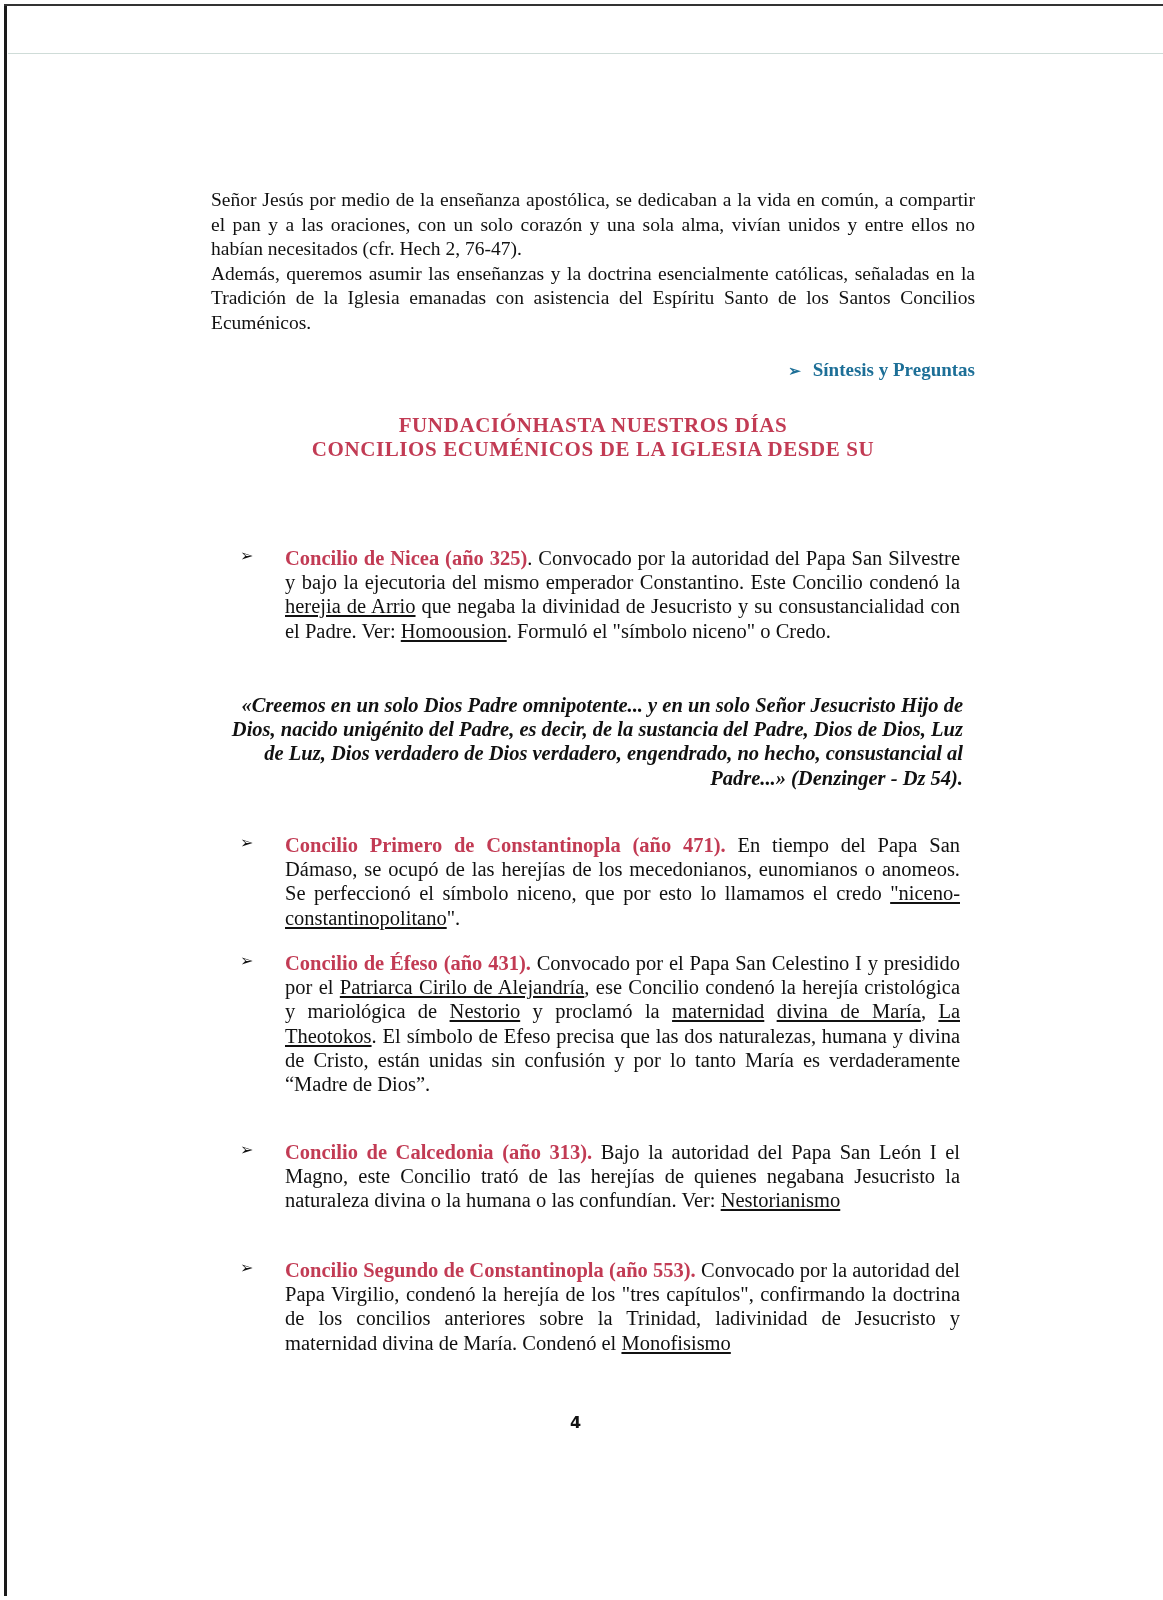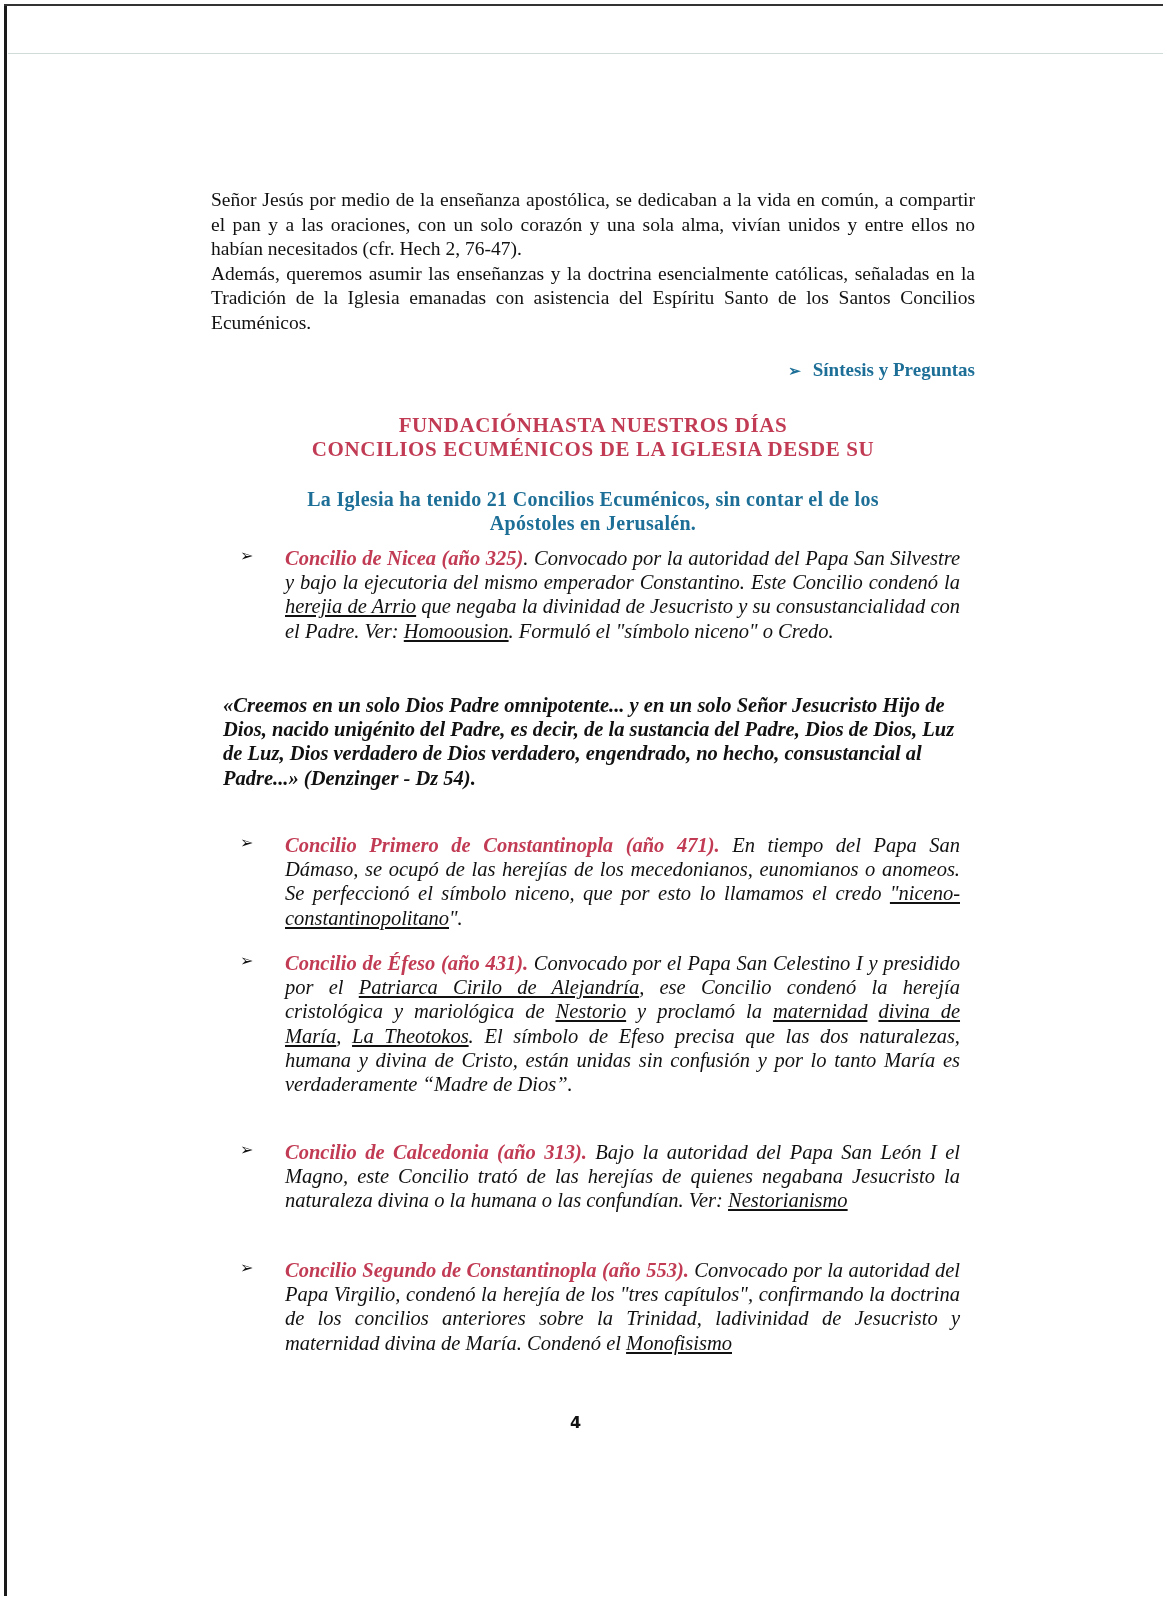--- a/index.html
+++ b/index.html
@@ -23,25 +23,25 @@
   .synth .arrow { font-size: 15px; margin-right: 12px; }
 
   .main-title { position: absolute; left: 0; top: 225px; width: 764px; text-align: center;
                 color: #c23b54; font-weight: bold; font-size: 21px; line-height: 24px; letter-spacing: 0.6px; }
 
   .sub-title { position: absolute; left: 0; top: 299px; width: 764px; text-align: center;
                color: #1d6f97; font-weight: bold; font-size: 20px; line-height: 24px; letter-spacing: 0.3px; }
 
   .council { position: absolute; left: 29px; width: 720px; }
   .council .bullet { position: absolute; left: 0; top: 0; font-size: 16px; }
-  .council p { margin: 0 0 0 45px; font-style: italic; font-size: 20.5px; line-height: 24.2px; text-align: justify; }
+  .council p { margin: 0 0 0 45px; font-size: 20.5px; line-height: 24.2px; text-align: justify; }
   .council .name { color: #c23b54; font-weight: bold; }
   .u { text-decoration: underline; }
 
-  .creed { position: absolute; left: 12px; top: 505px; width: 740px; text-align: left;
+  .creed { position: absolute; left: 12px; top: 505px; width: 740px; text-align: right;
            font-style: italic; font-weight: bold; font-size: 20.5px; line-height: 24.2px; }
 
   .page-number { position: absolute; left: 570px; top: 1413px; font-family: "DejaVu Sans", sans-serif;
                  font-size: 16px; font-weight: bold; }
 </style>
 </head>
 <body>
 
 <div class="page-frame-left"></div>
 <div class="page-frame-top"></div>
@@ -55,24 +55,20 @@
 
   <div class="synth">
     <span class="arrow">➢</span><span>Síntesis y Preguntas</span>
   </div>
 
   <div class="main-title">
     <div>FUNDACIÓNHASTA NUESTROS DÍAS</div>
     <div>CONCILIOS ECUMÉNICOS DE LA IGLESIA DESDE SU</div>
   </div>
 
-  <div class="sub-title">
-    <div>La Iglesia ha tenido 21 Concilios Ecuménicos, sin contar el de los</div>
-    <div>Apóstoles en Jerusalén.</div>
-  </div>
 
   <div class="council" style="top:358px">
     <span class="bullet">➢</span>
     <p><span class="name">Concilio de Nicea (año 325)</span><span>. Convocado por la autoridad del Papa San Silvestre y bajo la ejecutoria del mismo emperador Constantino. Este Concilio condenó la </span><span class="u">herejia de Arrio</span><span> que negaba la divinidad de Jesucristo y su consustancialidad con el Padre. Ver: </span><span class="u">Homoousion</span><span>. Formuló el "símbolo niceno" o Credo.</span></p>
   </div>
 
   <div class="creed">«Creemos en un solo Dios Padre omnipotente... y en un solo Señor Jesucristo Hijo de Dios, nacido unigénito del Padre, es decir, de la sustancia  del Padre, Dios de Dios, Luz de Luz, Dios verdadero de Dios verdadero, engendrado, no hecho, consustancial al Padre...» (Denzinger - Dz 54).</div>
 
   <div class="council" style="top:645px">
     <span class="bullet">➢</span>

